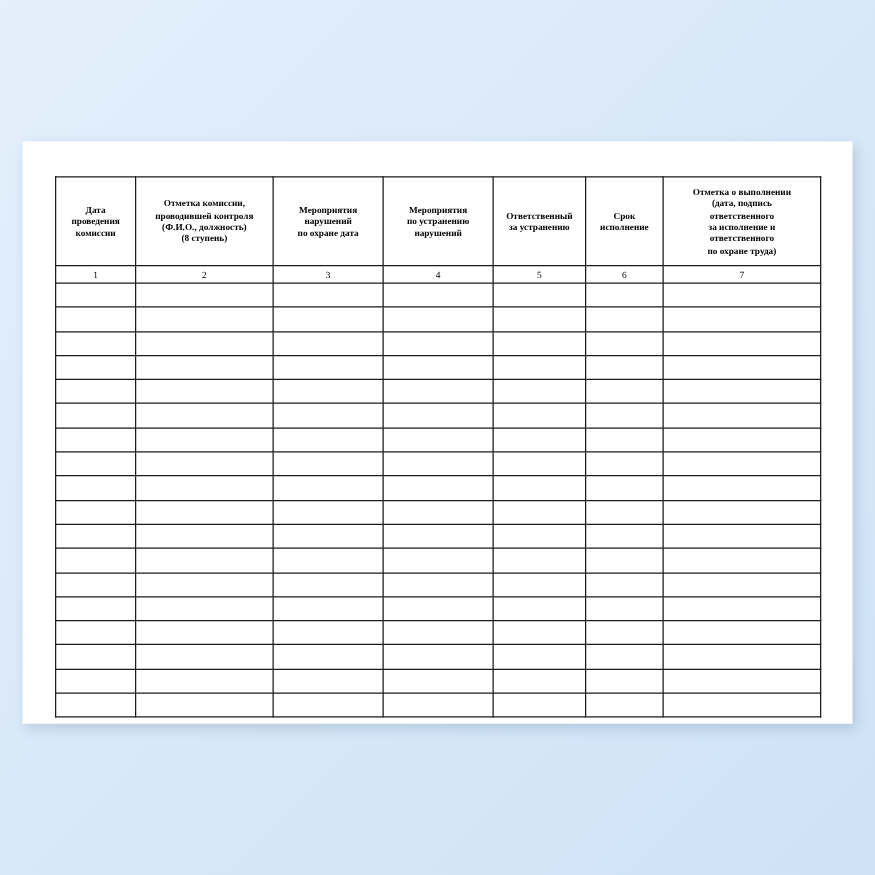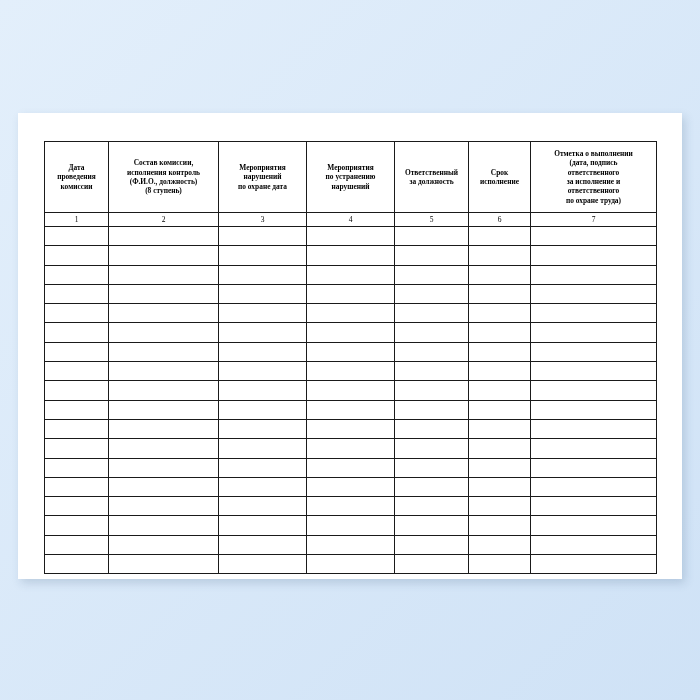--- a/index.html
+++ b/index.html
@@ -94,38 +94,38 @@
             <col class="c7">
         </colgroup>
         <thead>
           <tr>
             <th class="head-cell">
               <span class="hl">Дата</span>
               <span class="hl">проведения</span>
               <span class="hl">комиссии</span>
             </th>
             <th class="head-cell">
-              <span class="hl">Состав комиссии,</span>
-              <span class="hl">исполнения контроль</span>
+              <span class="hl">Отметка комиссии,</span>
+              <span class="hl">проводившей контроля</span>
               <span class="hl">(Ф.И.О., должность)</span>
               <span class="hl">(8 ступень)</span>
             </th>
             <th class="head-cell">
               <span class="hl">Мероприятия</span>
               <span class="hl">нарушений</span>
               <span class="hl">по охране дата</span>
             </th>
             <th class="head-cell">
               <span class="hl">Мероприятия</span>
               <span class="hl">по устранению</span>
               <span class="hl">нарушений</span>
             </th>
             <th class="head-cell">
               <span class="hl">Ответственный</span>
-              <span class="hl">за должность</span>
+              <span class="hl">за устранению</span>
             </th>
             <th class="head-cell">
               <span class="hl">Срок</span>
               <span class="hl">исполнение</span>
             </th>
             <th class="head-cell">
               <span class="hl">Отметка о выполнении</span>
               <span class="hl">(дата, подпись</span>
               <span class="hl">ответственного</span>
               <span class="hl">за исполнение и</span>

